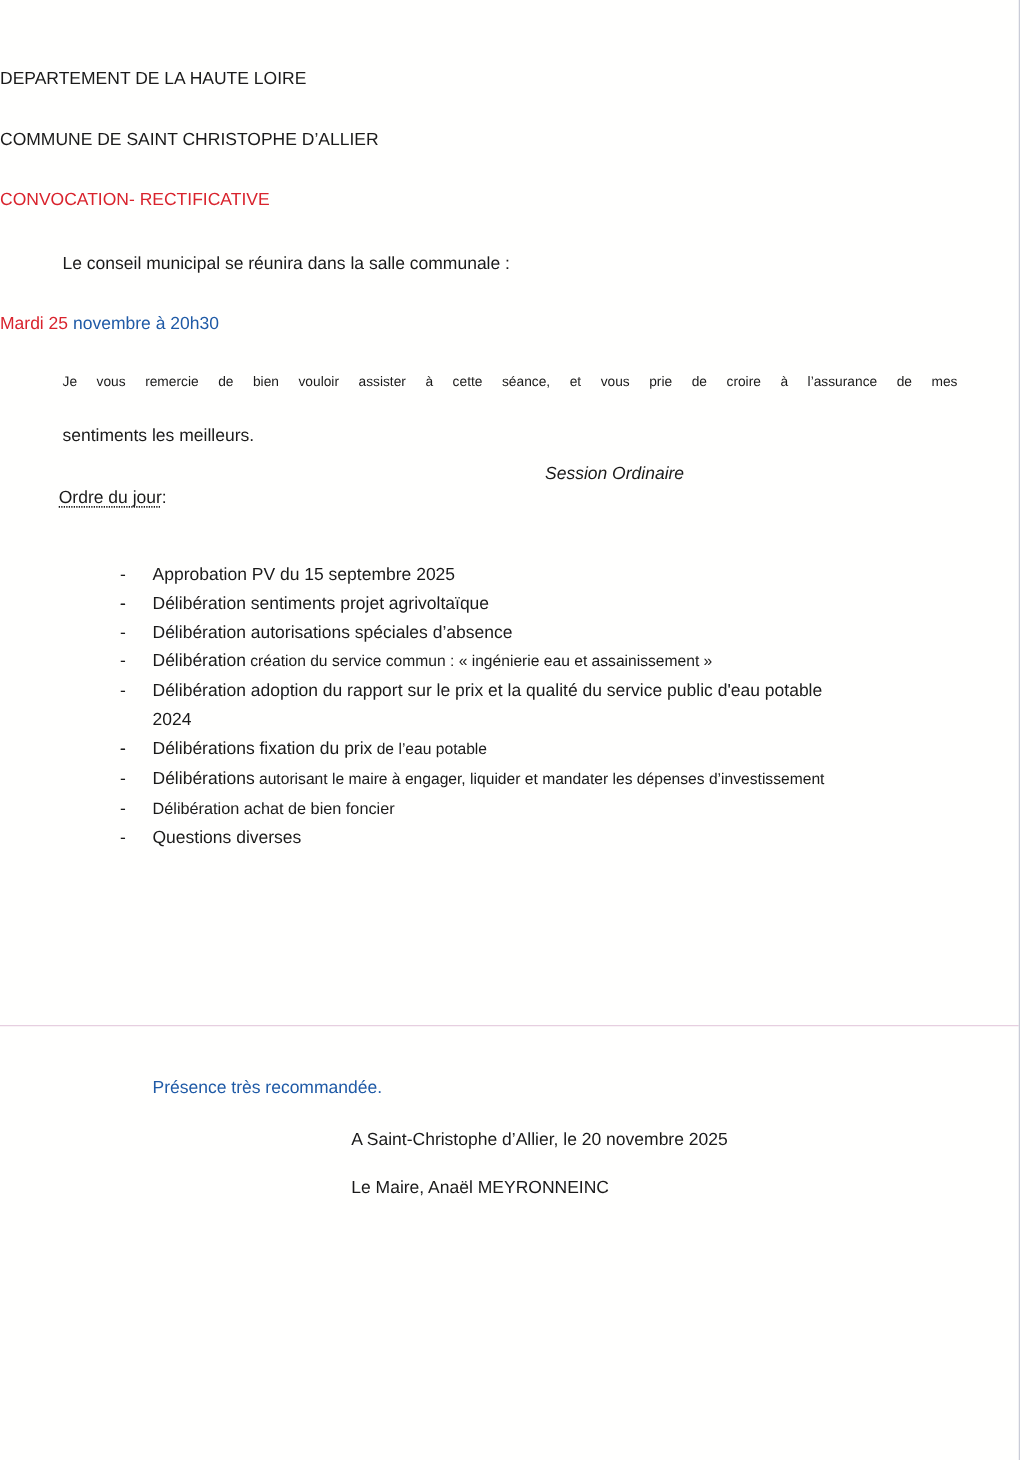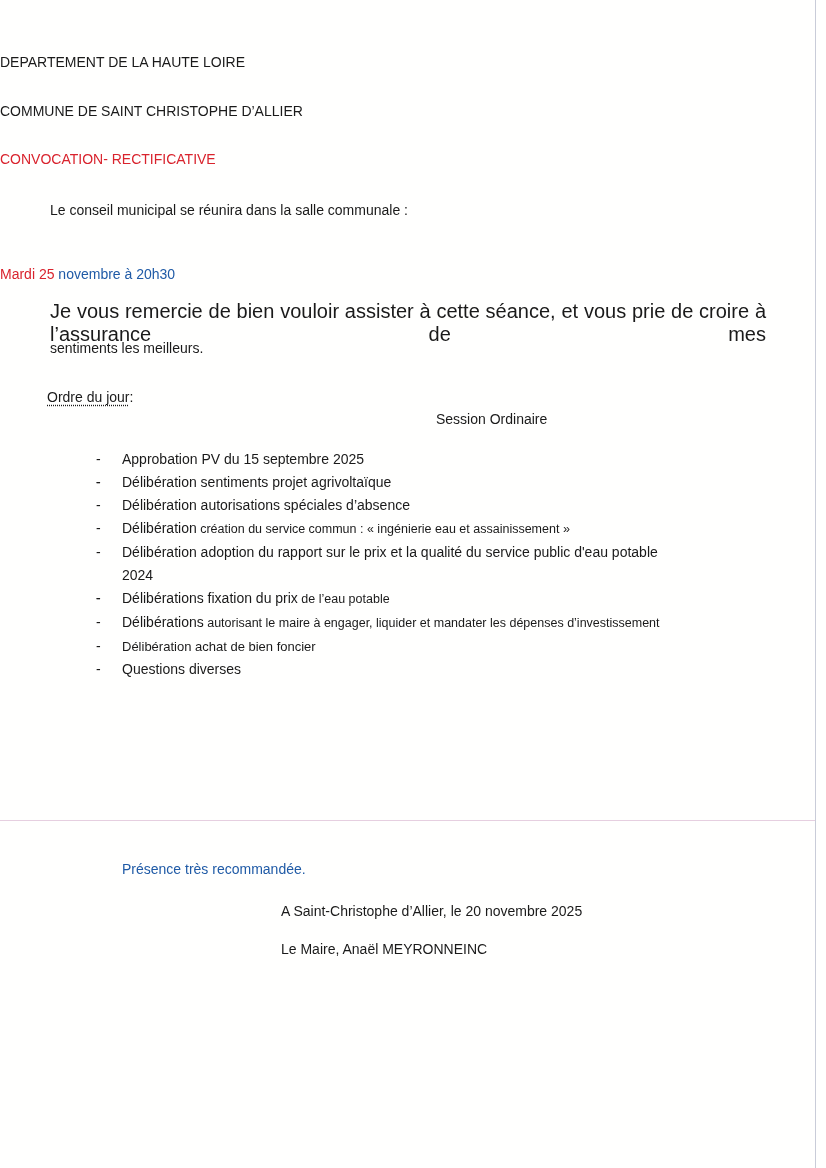--- a/index.html
+++ b/index.html
@@ -36,21 +36,21 @@
     }
     .abs { position: absolute; white-space: nowrap; }
     .center { left: 0; width: 816px; text-align: left; }
     .red { color: #d9232d; }
     .blue { color: #1f5aa6; }
     .justify-line {
       left: 50px; width: 716px;
       text-align: justify;
       text-align-last: justify;
       white-space: normal;
-      font-size: 20px;
+      font-size: 11px;
     }
     .ordre {
       text-decoration: underline;
       text-decoration-style: dotted;
       text-underline-offset: 3px;
     }
     .agenda {
       position: absolute;
       left: 96px; top: 448px;
       margin: 0; padding: 0;
@@ -77,31 +77,31 @@
 
   <div class="right-edge"></div>
   <div class="hrule"></div>
 
   <div class="abs center" style="top:54px;">DEPARTEMENT DE LA HAUTE LOIRE</div>
   <div class="abs center" style="top:103px;">COMMUNE DE SAINT CHRISTOPHE D’ALLIER</div>
   <div class="abs center red" style="top:151px;">CONVOCATION- RECTIFICATIVE</div>
 
   <div class="abs" style="left:50px; top:202px;">Le conseil municipal se réunira dans la salle communale :</div>
 
-  <div class="abs center" style="top:250px;margin-top:16px;">
+  <div class="abs center" style="top:250px;">
     <span class="red">Mardi 25</span><span class="blue"> novembre à 20h30</span>
   </div>
 
   <div class="abs justify-line" style="top:300px;">Je vous remercie de bien vouloir assister à cette séance, et vous prie de croire à l’assurance de mes</div>
   <div class="abs" style="left:50px; top:340px;">sentiments les meilleurs.</div>
 
   <div class="abs" style="left:47px; top:389px;">
     <span class="ordre">Ordre du jour</span><span>:</span>
   </div>
-  <div class="abs" style="left:436px; top:411px;">Session Ordinaire</div>
+  <div class="abs" style="left:436px; top:370px;font-style:italic;">Session Ordinaire</div>
 
   <ul class="agenda">
     <li>
       <span class="dash">-</span>
       <span>Approbation PV du 15 septembre 2025</span>
     </li>
     <li>
       <span class="dash">-</span>
     </li>
     <li>

